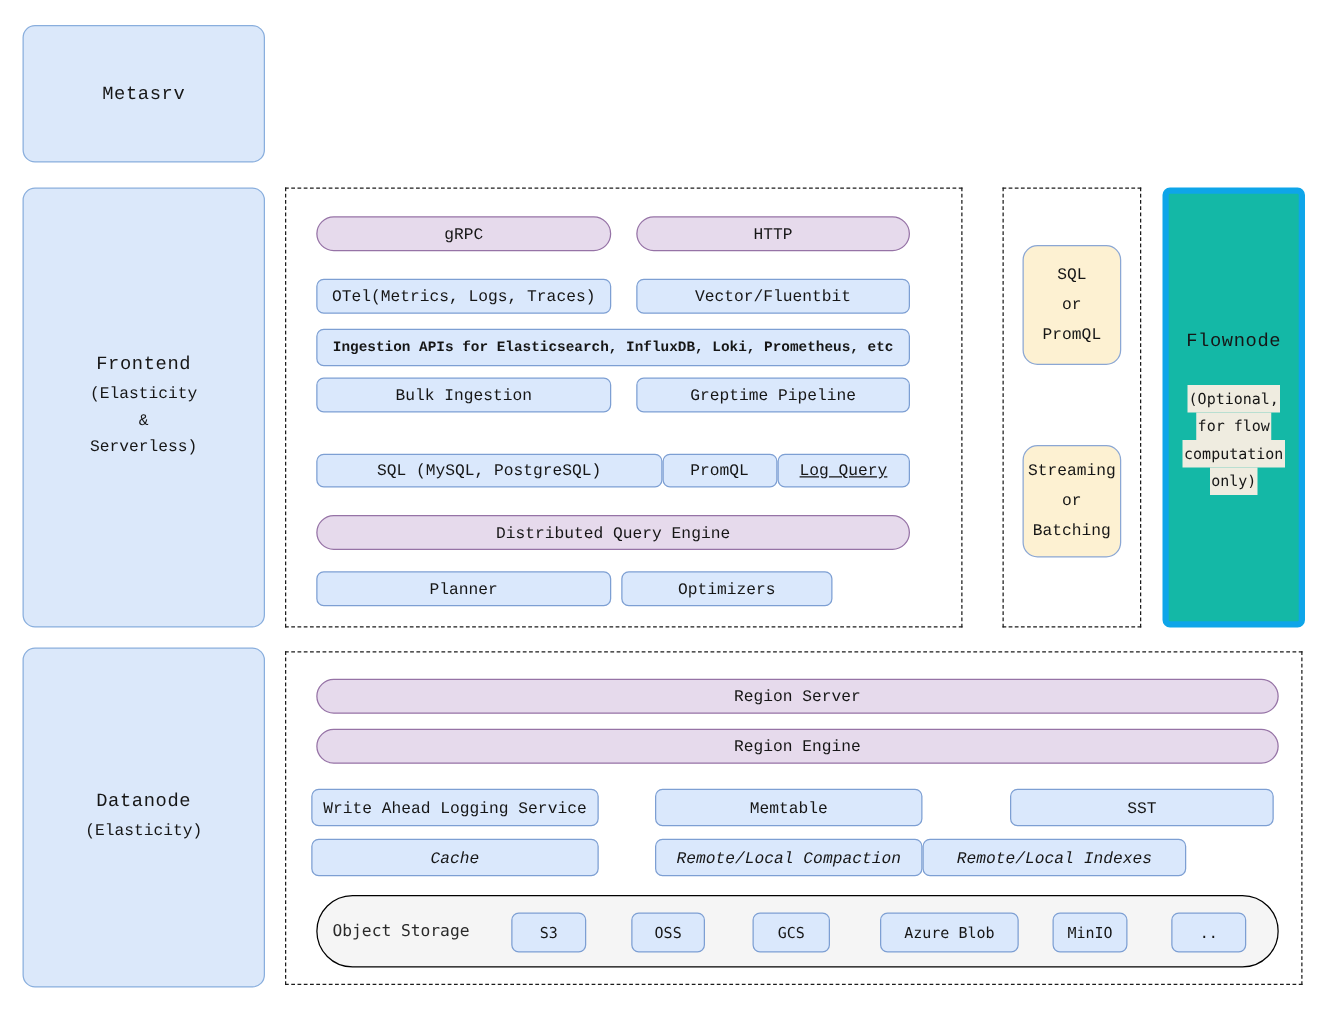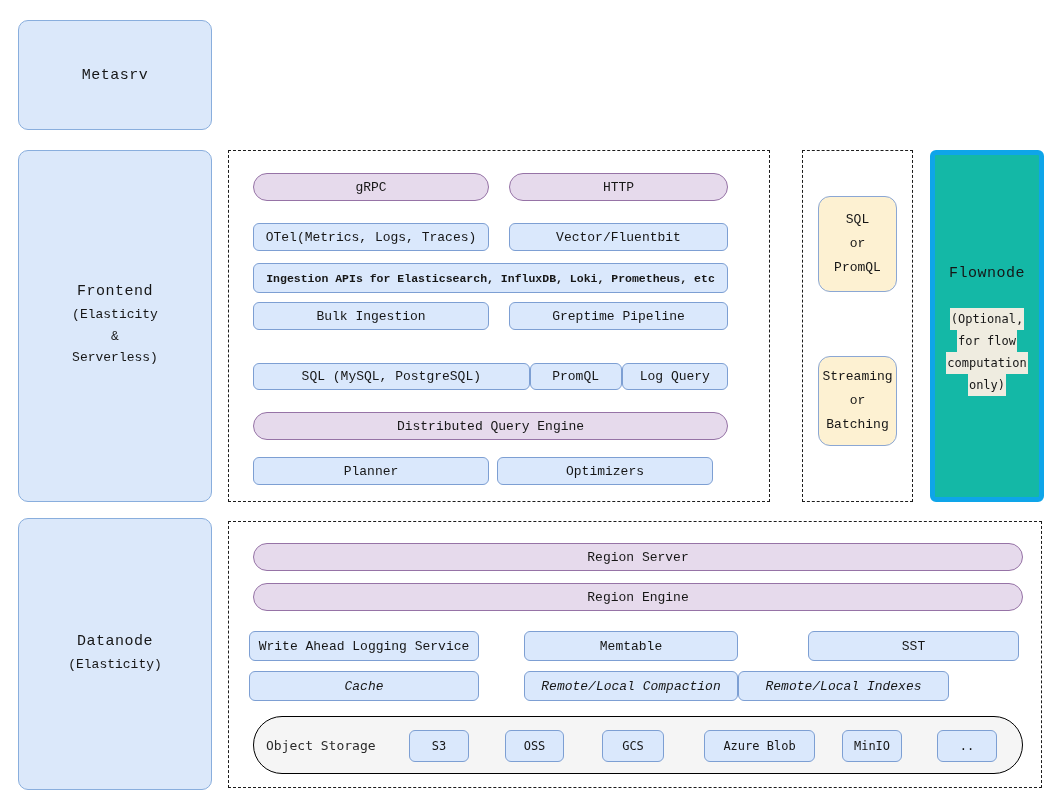--- a/index.html
+++ b/index.html
@@ -131,24 +131,24 @@
       <div class="bluebox" style="flex:1;">Vector/Fluentbit</div>
     </div>
     <div class="bluebox bold-box" style="position:absolute; left:24px; top:112px; width:475px; height:30px;">Ingestion APIs for Elasticsearch, InfluxDB, Loki, Prometheus, etc</div>
     <div class="frow" style="left:24px; top:151px; width:475px; height:28px; gap:20px;">
       <div class="bluebox" style="width:236px;">Bulk Ingestion</div>
       <div class="bluebox" style="flex:1;">Greptime Pipeline</div>
     </div>
     <div class="frow" style="left:24px; top:212px; width:475px; height:27px; justify-content:space-between;">
       <div class="bluebox" style="width:286px;">SQL (MySQL, PostgreSQL)</div>
       <div class="bluebox" style="width:95px;">PromQL</div>
-      <div class="bluebox" style="width:110px;">Log Query</div>
+      <div class="bluebox" style="width:110px;text-decoration:underline;">Log Query</div>
     </div>
     <div class="pill" style="position:absolute; left:24px; top:261px; width:475px; height:28px;">Distributed Query Engine</div>
-    <div class="frow" style="left:24px; top:306px; width:460px; height:28px; gap:8px;text-align:center;">
+    <div class="frow" style="left:24px; top:306px; width:413px; height:28px; gap:8px;text-align:center;">
       <div class="bluebox" style="width:236px;">Planner</div>
       <div class="bluebox" style="flex:1;">Optimizers</div>
     </div>
   </div>
 
   <div class="dashed" style="left:802px; top:150px; width:111px; height:352px;">
     <div class="yellow" style="position:absolute; left:15px; top:45px; width:79px; height:96px;">
       <div>SQL</div>
       <div>or</div>
       <div>PromQL</div>

